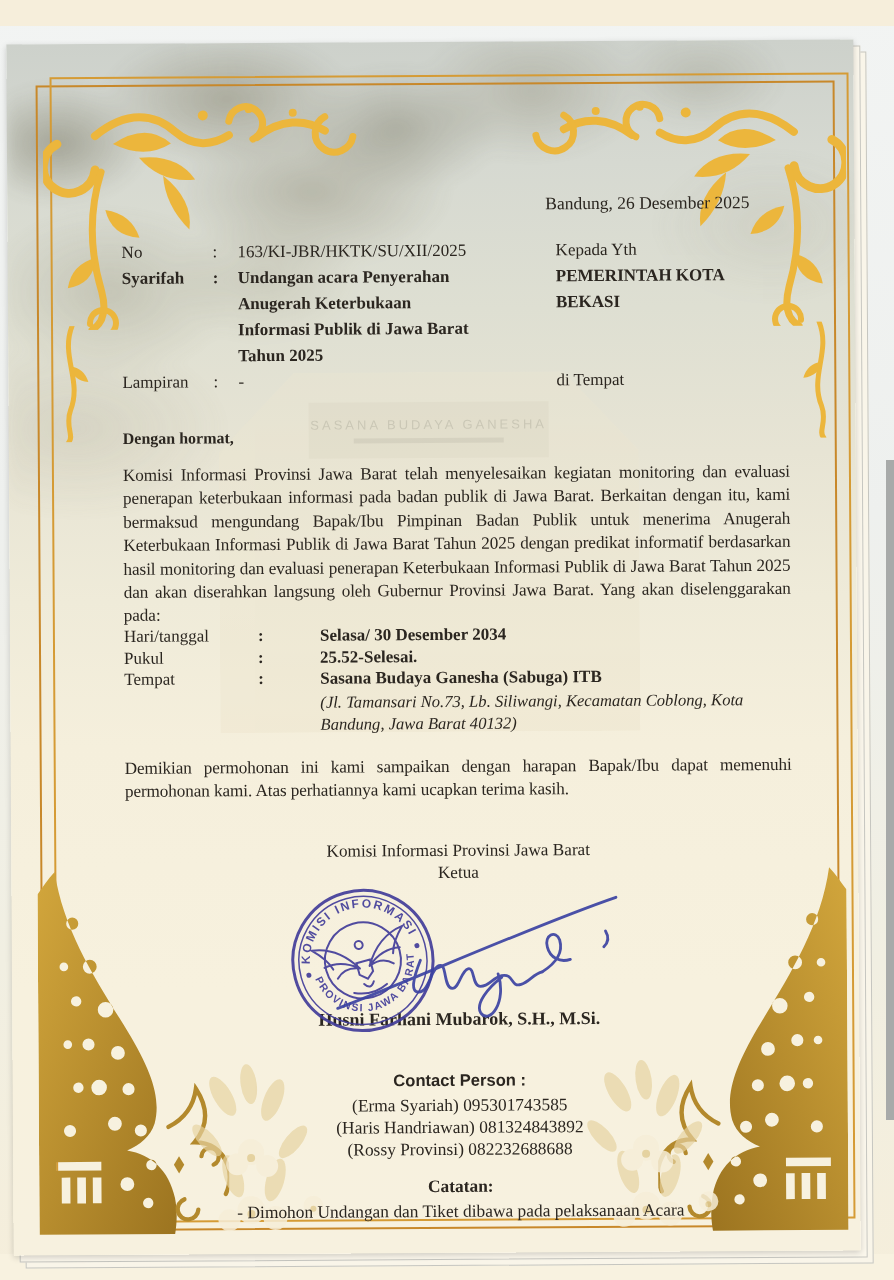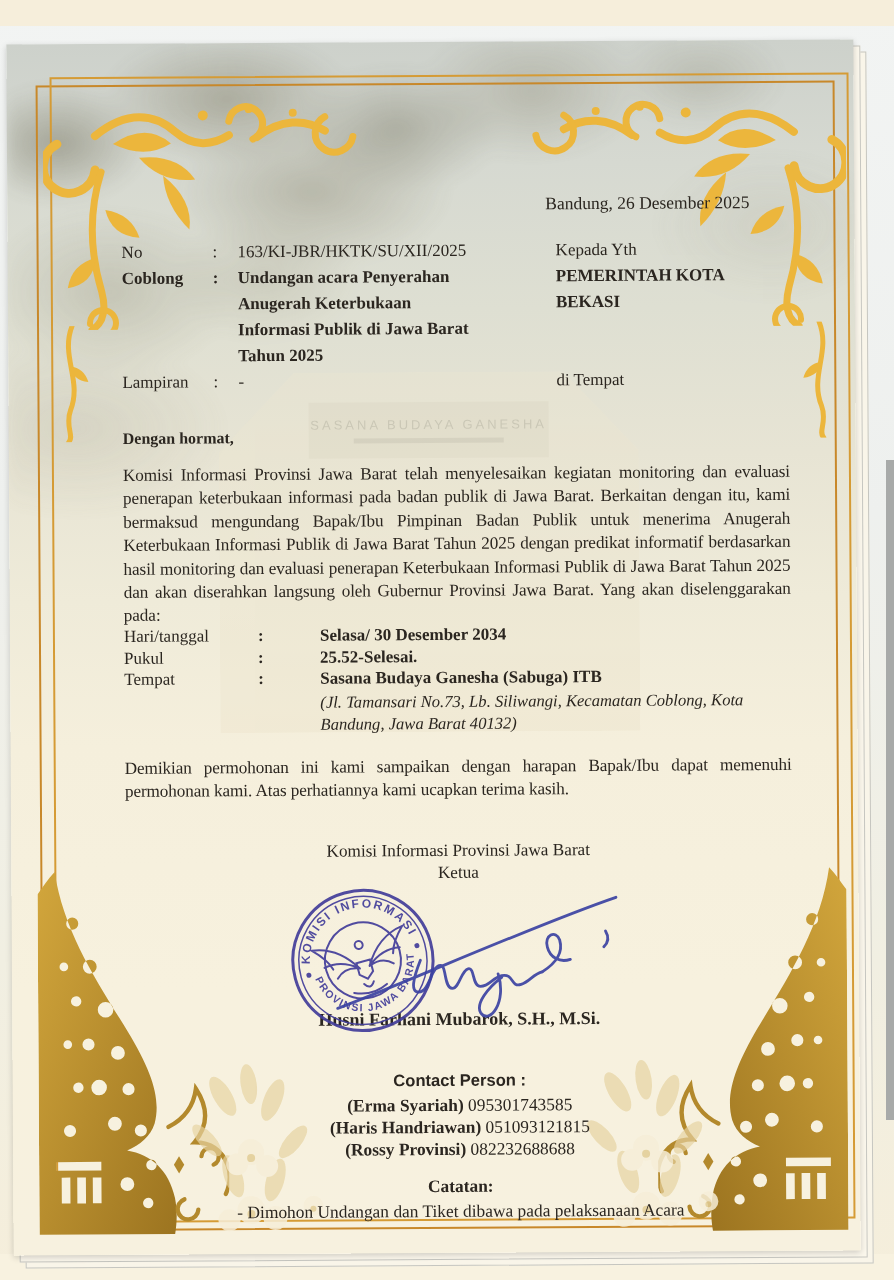--- a/index.html
+++ b/index.html
@@ -67,21 +67,21 @@
   .closing{position:absolute;left:114px;top:713px;width:667px;font-size:17.2px;line-height:23.4px;text-align:justify;letter-spacing:-0.1px;margin:0;}
   .sig-block{position:absolute;left:212px;top:799px;width:470px;text-align:center;font-size:17.2px;}
   .sig-title{margin-top:2px;}
   .stamp{position:absolute;left:64px;top:44px;width:150px;height:150px;opacity:.92;z-index:4;}
   .sig-ink{position:absolute;left:80px;top:38px;width:360px;height:150px;z-index:5;}
   .sig-name{position:absolute;left:0;top:168px;width:470px;font-weight:bold;font-size:18px;}
   .contact{position:absolute;left:212px;top:1028px;width:470px;text-align:center;font-size:17.4px;line-height:22px;}
   .contact .head{font-weight:bold;font-family:"Liberation Sans",sans-serif;font-size:16.6px;margin-bottom:2px;}
   .notes{position:absolute;left:114px;top:1134px;width:667px;text-align:center;font-size:17.4px;}
   .notes .head{font-weight:bold;margin-bottom:4px;}
-  .cname{font-weight:bold;}
+  .cname{font-weight:normal;}
 </style>
 </head>
 <body>
 
 <div class="canvas">
   <div class="band-top"></div>
   <div class="band-bottom"></div>
   <div class="photo-shadow"></div>
   <div class="under-sheet u1"></div>
   <div class="under-sheet u2"></div>
@@ -275,21 +275,21 @@
       <div class="date-line">Bandung, 26 Desember 2025</div>
 
       <div class="meta">
         <div class="lcol">
           <div class="mrow">
             <span class="mlabel">No</span>
             <span class="mcolon">:</span>
             <span class="mvalue">163/KI-JBR/HKTK/SU/XII/2025</span>
           </div>
           <div class="mrow">
-            <span class="mlabel bold">Coblong</span>
+            <span class="mlabel bold">Syarifah</span>
             <span class="mcolon bold">:</span>
             <span class="mvalue bold">
               <div>Undangan acara Penyerahan</div>
               <div>Anugerah Keterbukaan</div>
               <div>Informasi Publik di Jawa Barat</div>
               <div>Tahun 2025</div>
             </span>
           </div>
           <div class="mrow">
             <span class="mlabel">Lampiran</span>
@@ -378,21 +378,21 @@
 
         <div class="sig-name">Husni Farhani Mubarok, S.H., M.Si.</div>
       </div>
 
       <div class="contact">
         <div class="head">Contact Person :</div>
         <div>
           <span class="cname">(Erma Syariah)</span><span> 095301743585</span>
         </div>
         <div>
-          <span class="cname">(Haris Handriawan)</span><span> 051093121815</span>
+          <span class="cname">(Haris Handriawan)</span><span> 081324843892</span>
         </div>
         <div>
           <span class="cname">(Rossy Provinsi)</span><span> 082232688688</span>
         </div>
       </div>
 
       <div class="notes">
         <div class="head">Catatan:</div>
         <div>- Dimohon Undangan dan Tiket dibawa pada pelaksanaan Acara</div>
       </div>

